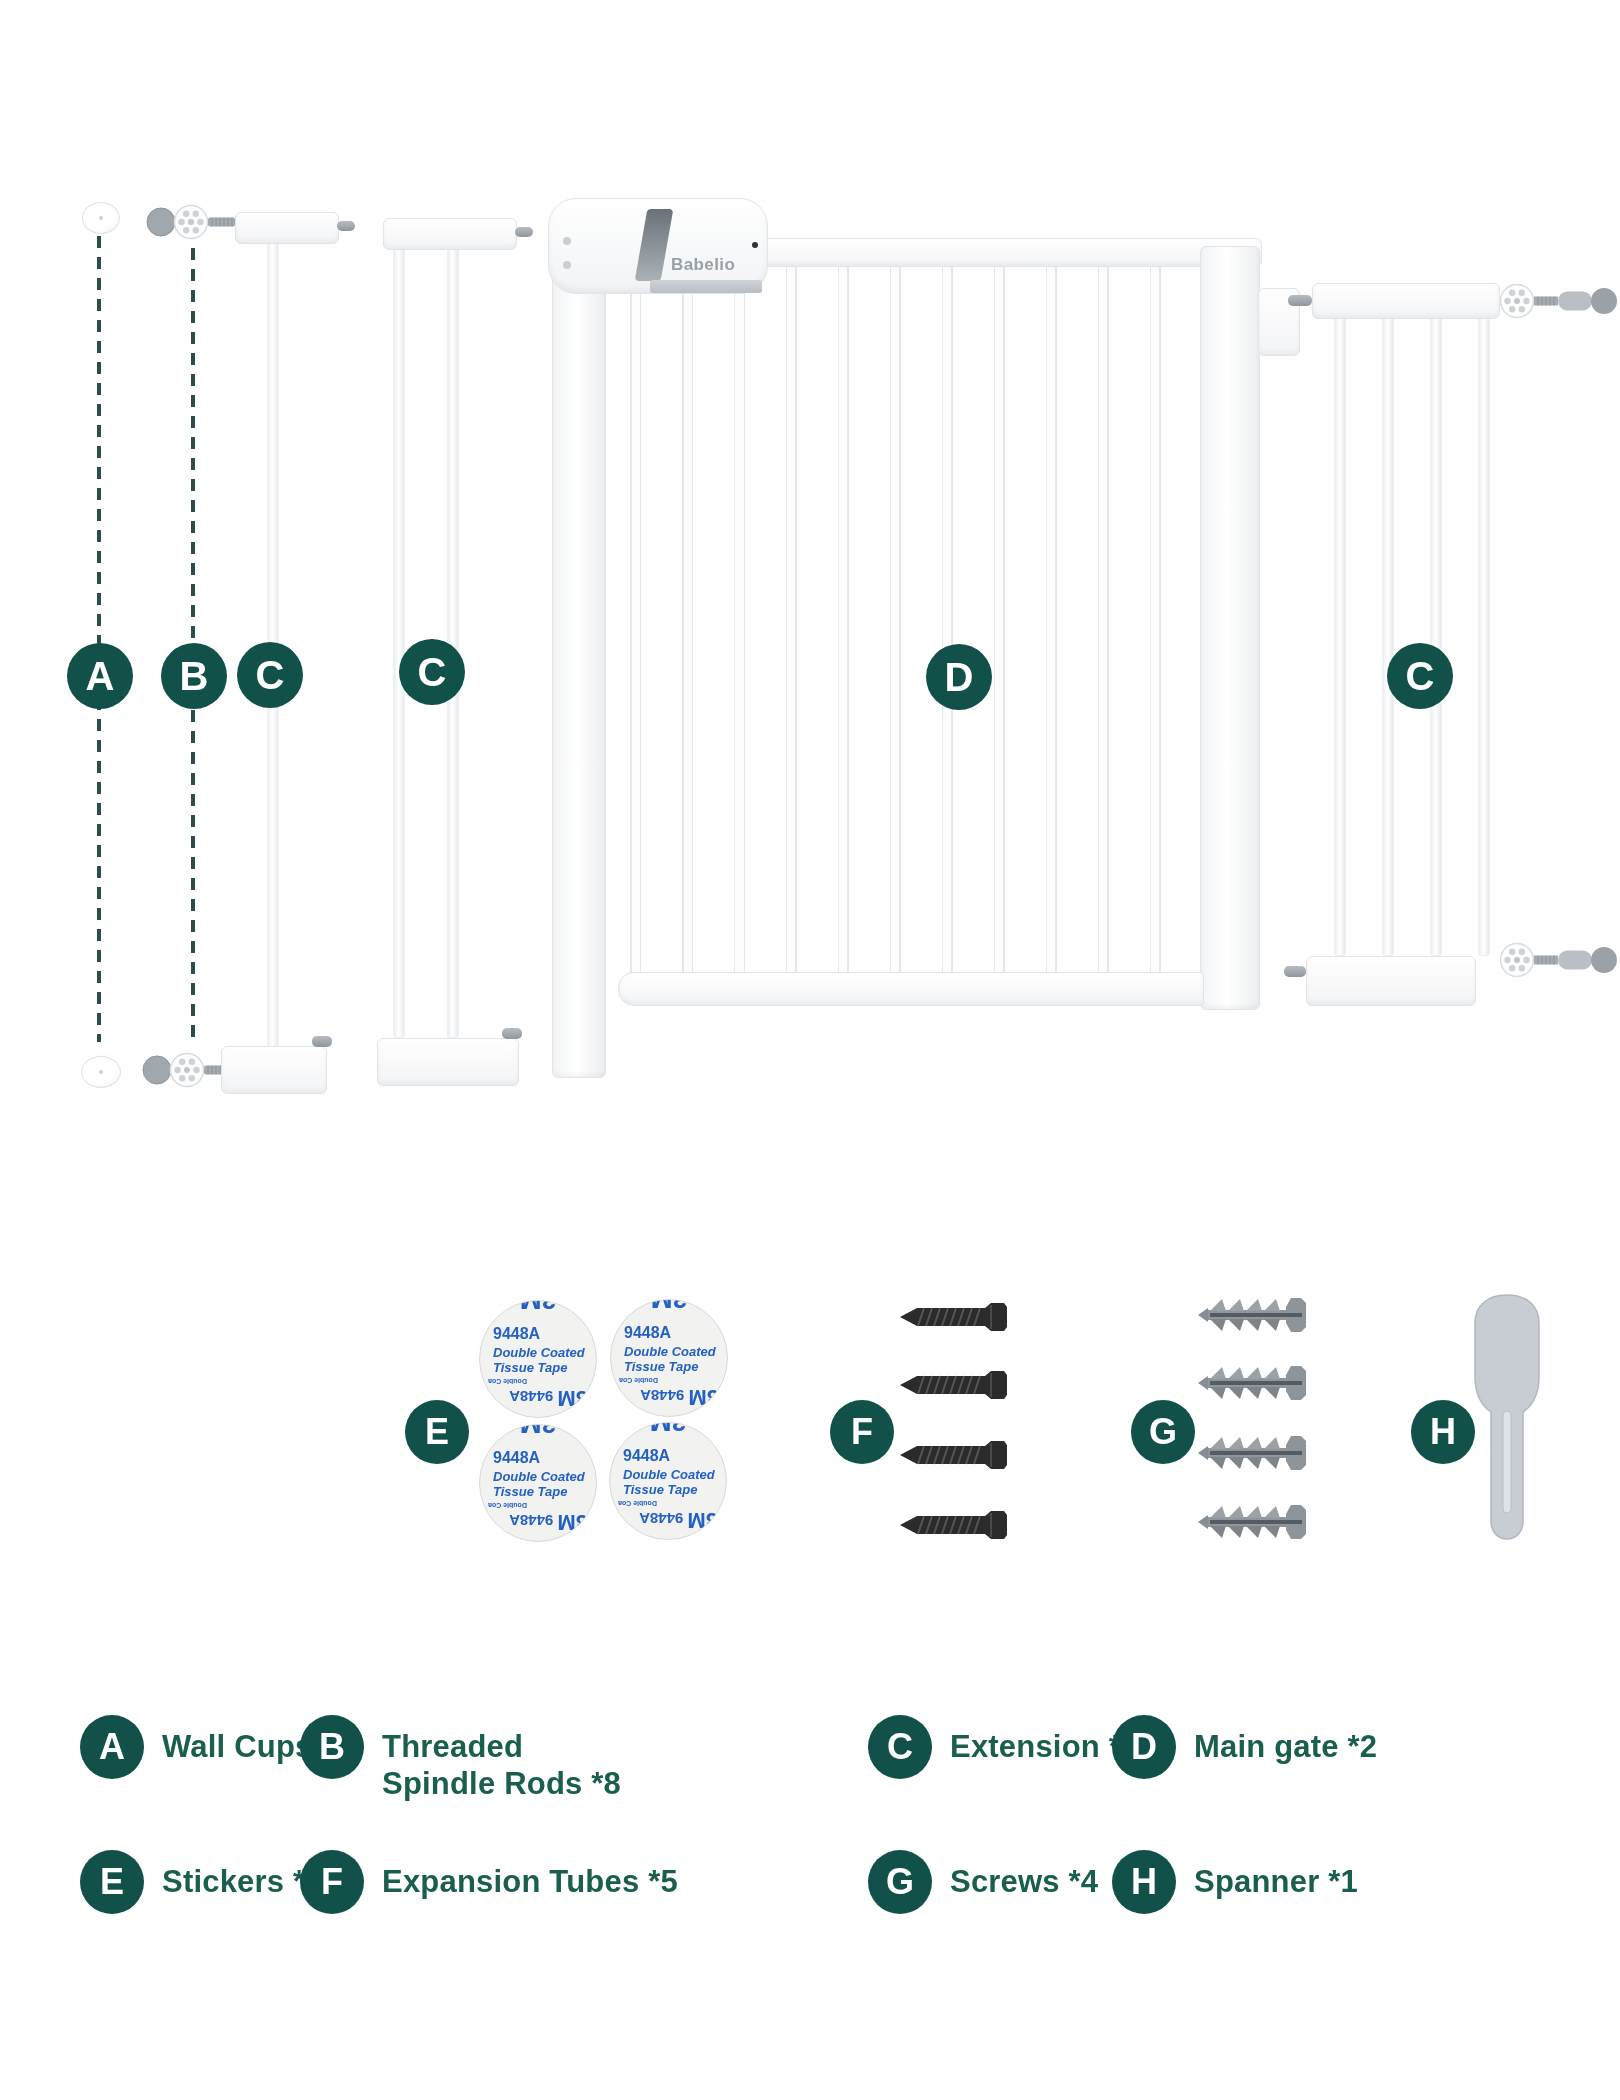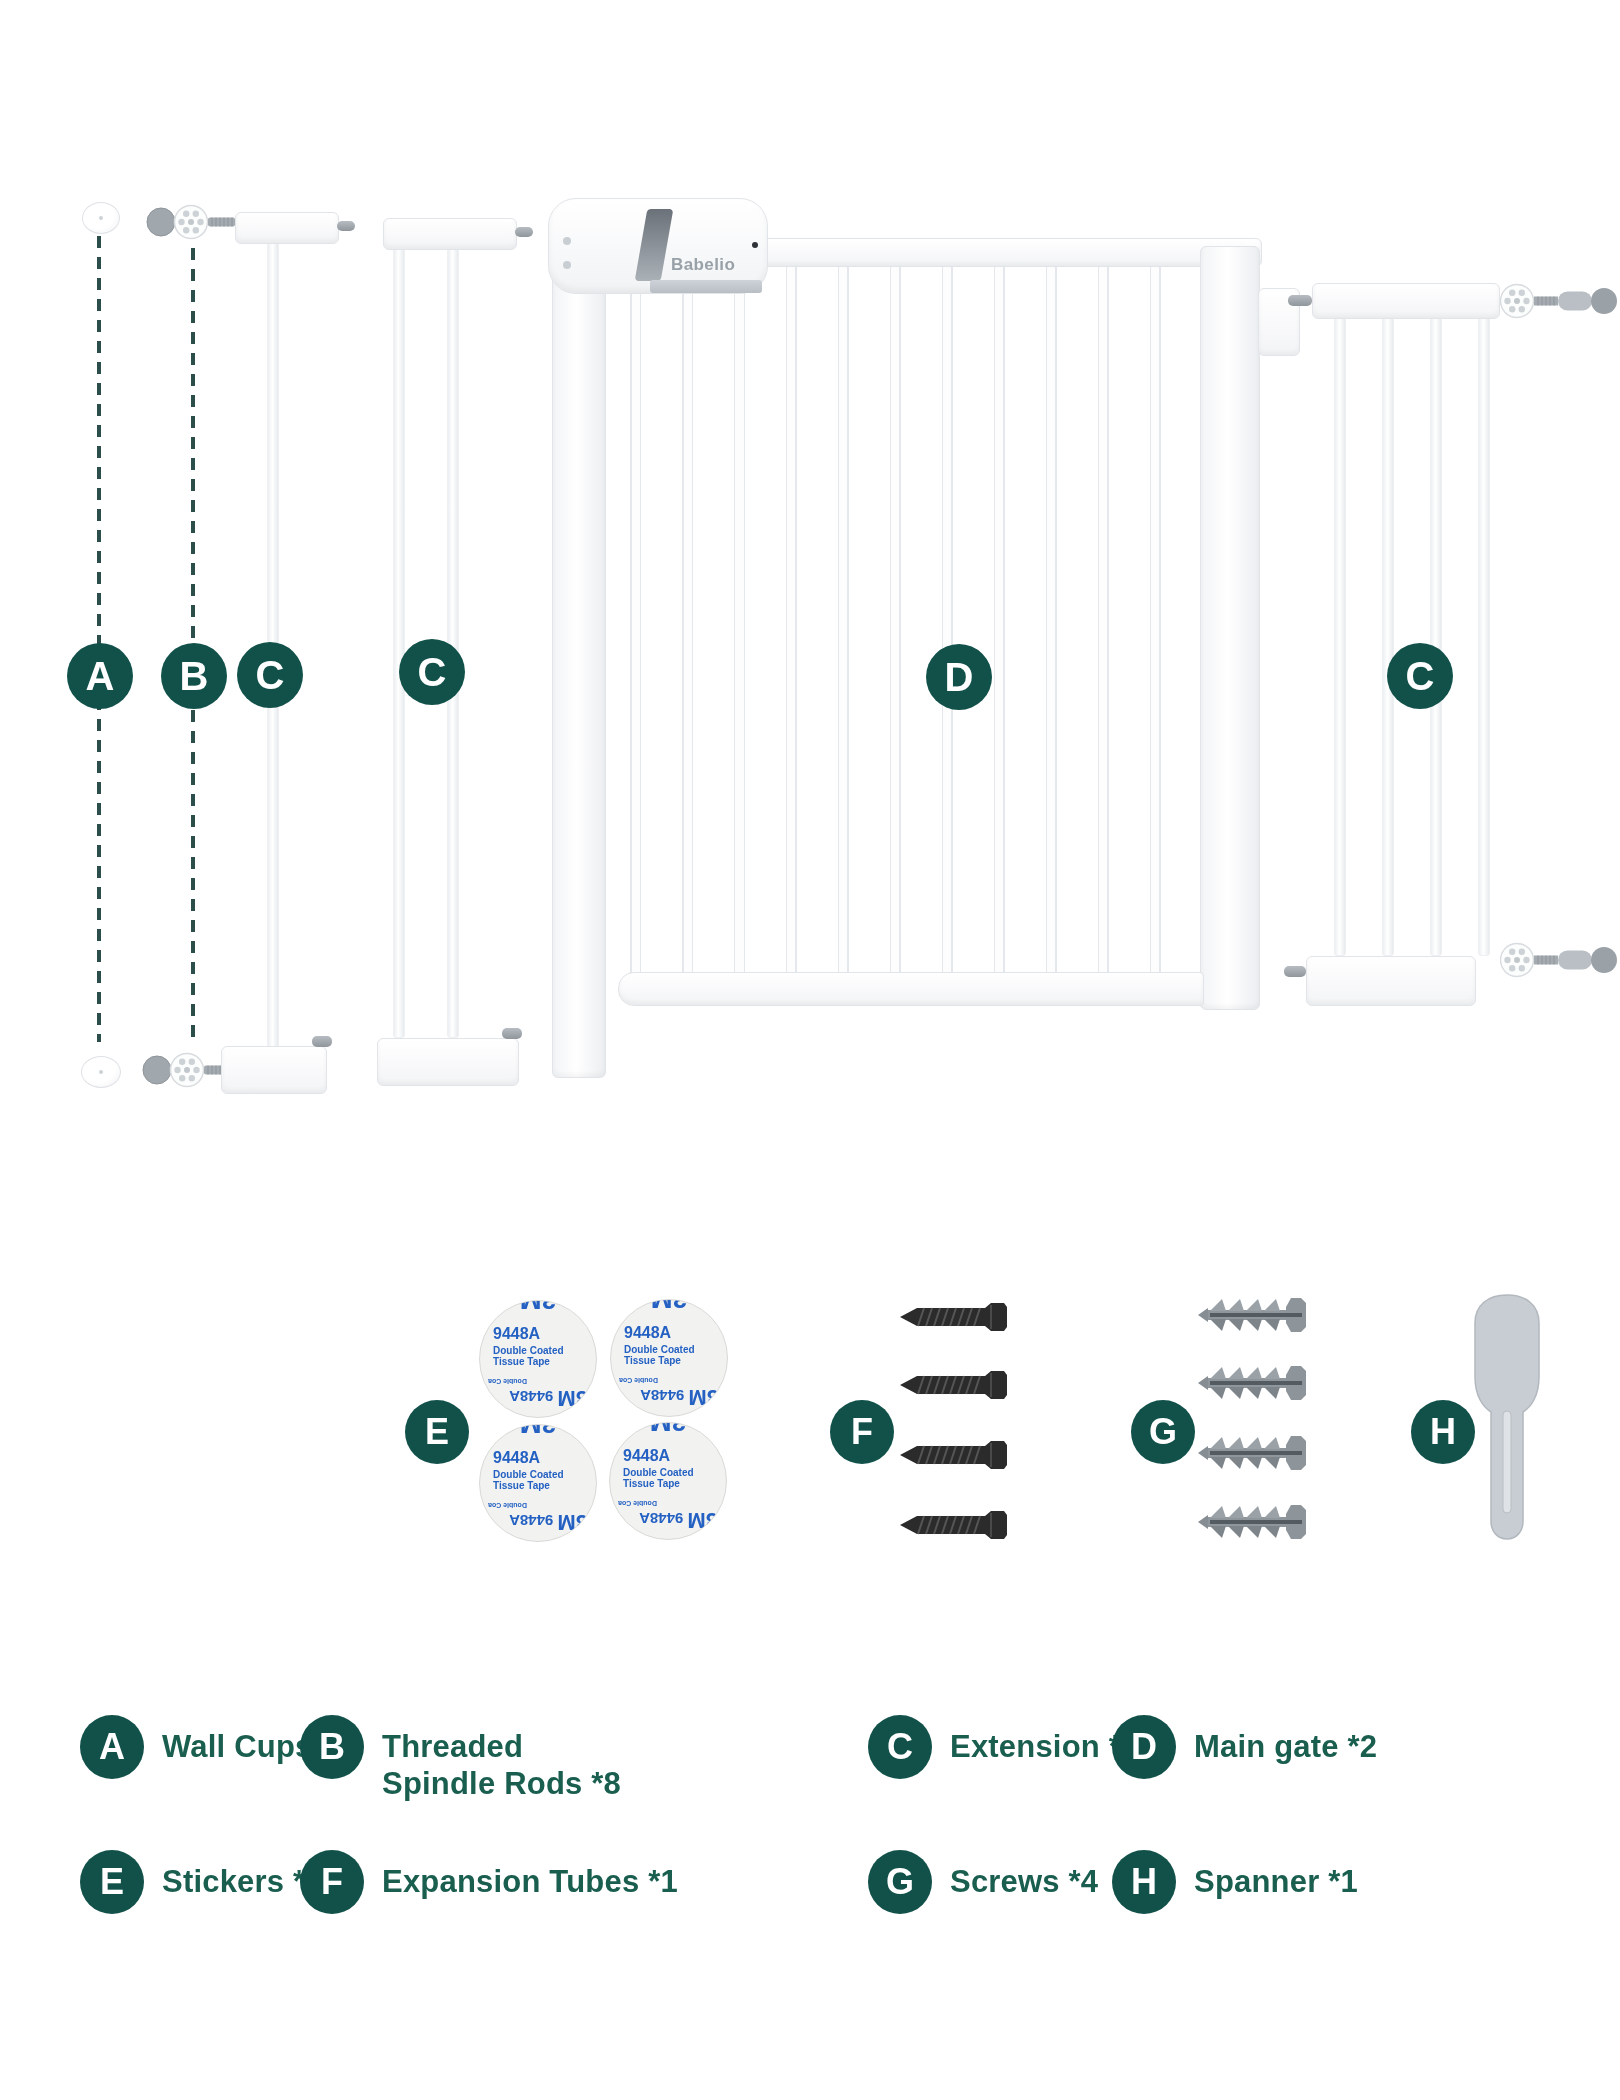--- a/index.html
+++ b/index.html
@@ -42,21 +42,21 @@
          display:flex;align-items:center;justify-content:center;font-size:36px;font-weight:700;}
   .lg-item{position:absolute;display:flex;gap:18px;align-items:flex-start;}
   .lg-label{color:#1A5E4F;font-size:31px;font-weight:600;line-height:37px;padding-top:13px;letter-spacing:.2px;}
 
   
   .sticker{position:absolute;width:116px;height:116px;border-radius:50%;background:#f2f2f1;
            border:1px solid #d9d9d7;overflow:hidden;color:#2461C2;}
   .st-top{position:absolute;top:-17px;left:50%;transform:translateX(-50%) rotate(180deg);
           font-size:26px;font-weight:800;}
   .st-code{position:absolute;top:24px;left:13px;font-size:16px;font-weight:700;}
-  .st-type{position:absolute;top:44px;left:13px;font-size:10px;font-weight:600;}
+  .st-type{position:absolute;top:44px;left:13px;font-size:13px;font-weight:600;font-style:italic;}
   .st-bot{position:absolute;bottom:6px;left:8px;width:100px;transform:rotate(180deg);}
   .st-bot .l1{font-size:15px;font-weight:800;}
   .st-bot .l1 .m3{font-size:22px;}
   .st-bot .l2{font-size:7px;text-align:right;font-weight:600;}
 </style>
 </head>
 <body>
 
 <div class="canvas">
 
@@ -304,21 +304,21 @@
   <div class="lg-item" style="left:1112px;top:1715px;">
     <div class="badge">D</div>
     <div class="lg-label">Main gate *2</div>
   </div>
   <div class="lg-item" style="left:80px;top:1850px;">
     <div class="badge">E</div>
     <div class="lg-label">Stickers *4</div>
   </div>
   <div class="lg-item" style="left:300px;top:1850px;">
     <div class="badge">F</div>
-    <div class="lg-label">Expansion Tubes *1</div>
+    <div class="lg-label">Expansion Tubes *5</div>
   </div>
   <div class="lg-item" style="left:868px;top:1850px;">
     <div class="badge">G</div>
     <div class="lg-label">Screws *4</div>
   </div>
   <div class="lg-item" style="left:1112px;top:1850px;">
     <div class="badge">H</div>
     <div class="lg-label">Spanner *1</div>
   </div>
 

